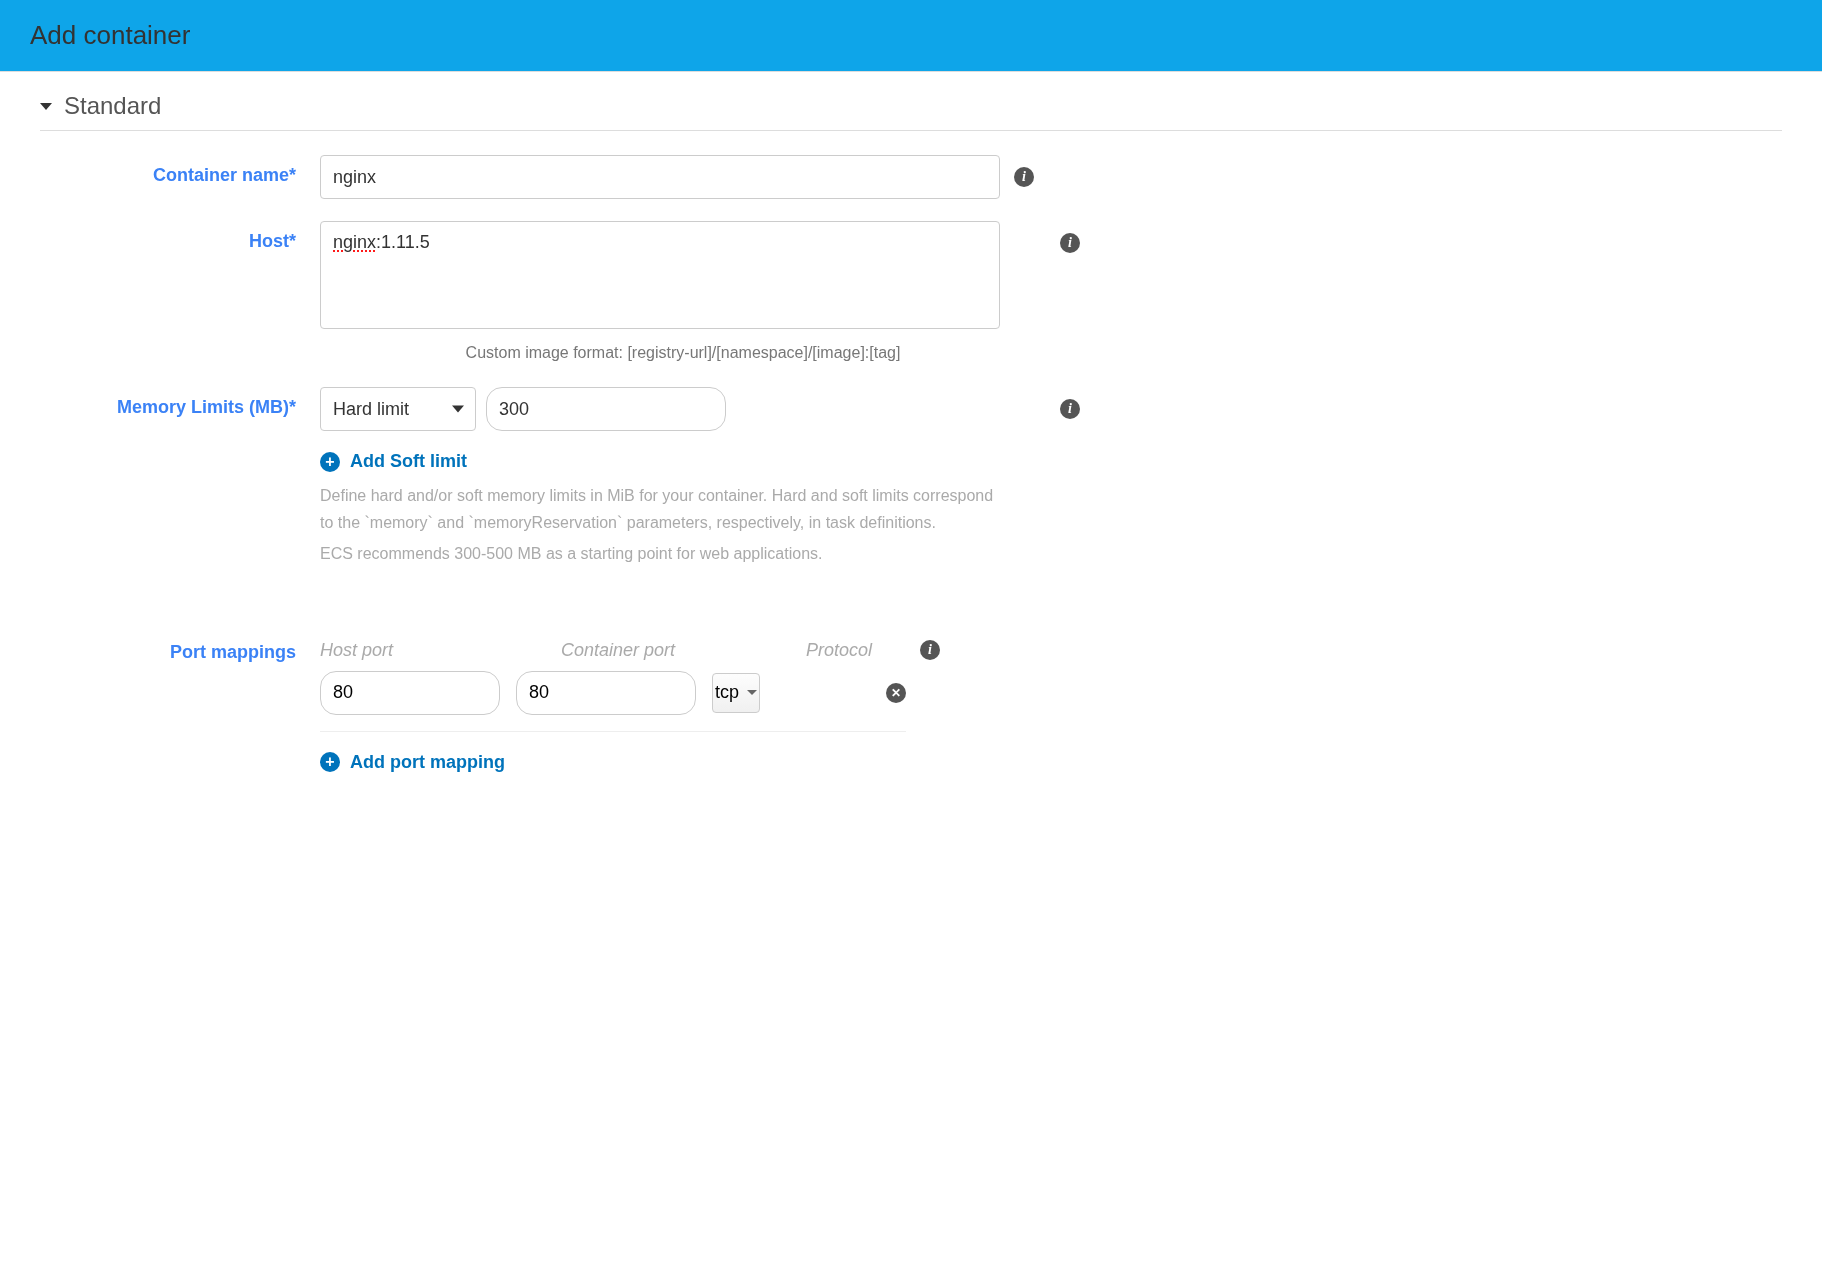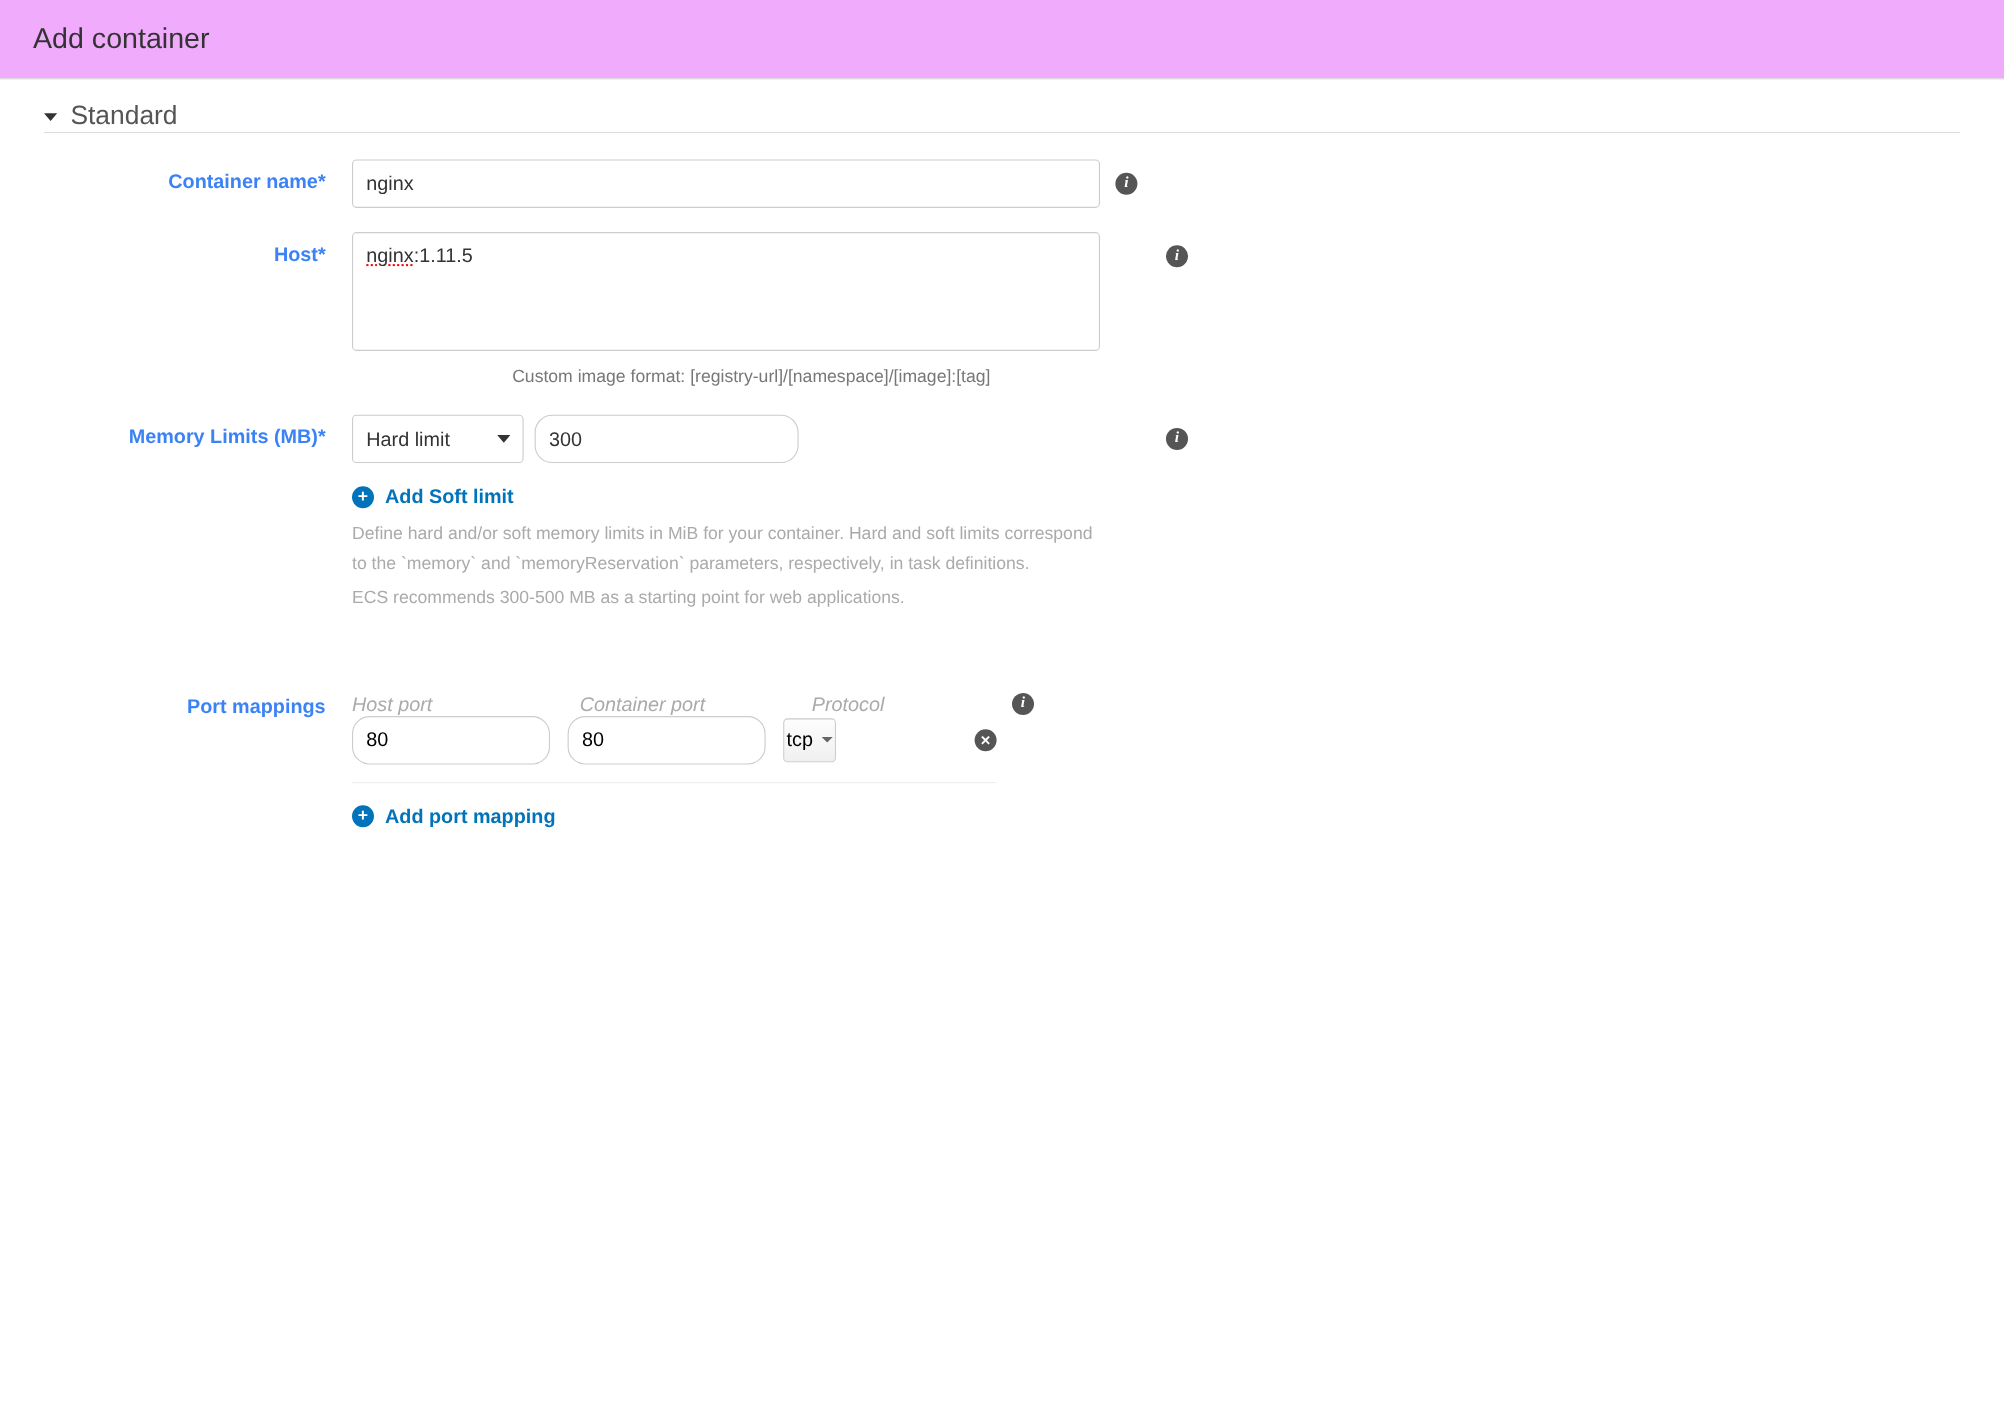--- a/index.html
+++ b/index.html
@@ -3,36 +3,37 @@
   <meta charset="utf-8">
   <style>
     * { box-sizing: border-box; margin: 0; padding: 0; }
     body {
       font-family: "Helvetica Neue", Helvetica, Arial, sans-serif;
       font-size: 14px;
       color: #333;
       background: #fff;
     }
     .modal-header {
-      background: #f0abfc;
+      background: #0ea5e9;
       border-bottom: 1px solid #ddd;
       padding: 20px 30px;
     }
     .modal-title {
       font-size: 26px;
       font-weight: 400;
       color: #333;
     }
     .modal-body {
       padding: 20px 40px 40px 40px;
     }
     .section-header {
       display: flex;
       align-items: center;
       gap: 12px;
+      padding-bottom: 10px;
       border-bottom: 1px solid #ddd;
       margin-bottom: 24px;
     }
     .section-title {
       font-size: 24px;
       font-weight: 400;
       color: #555;
     }
     .caret-down {
       width: 0;
@@ -181,20 +182,22 @@
       display: inline-flex;
       align-items: center;
       justify-content: center;
       font-weight: bold;
       font-size: 16px;
       line-height: 1;
     }
     .port-headers {
       display: flex;
       gap: 7px;
+      margin-bottom: 10px;
+      justify-content: space-between;
     }
     .port-header {
       font-size: 18px;
       font-style: italic;
       color: #aaa;
       font-weight: 400;
     }
     .port-header.host { width: 180px; }
     .port-header.container { width: 200px; margin-left: 20px; }
     .port-header.protocol { width: 100px; margin-left: 4px; }

